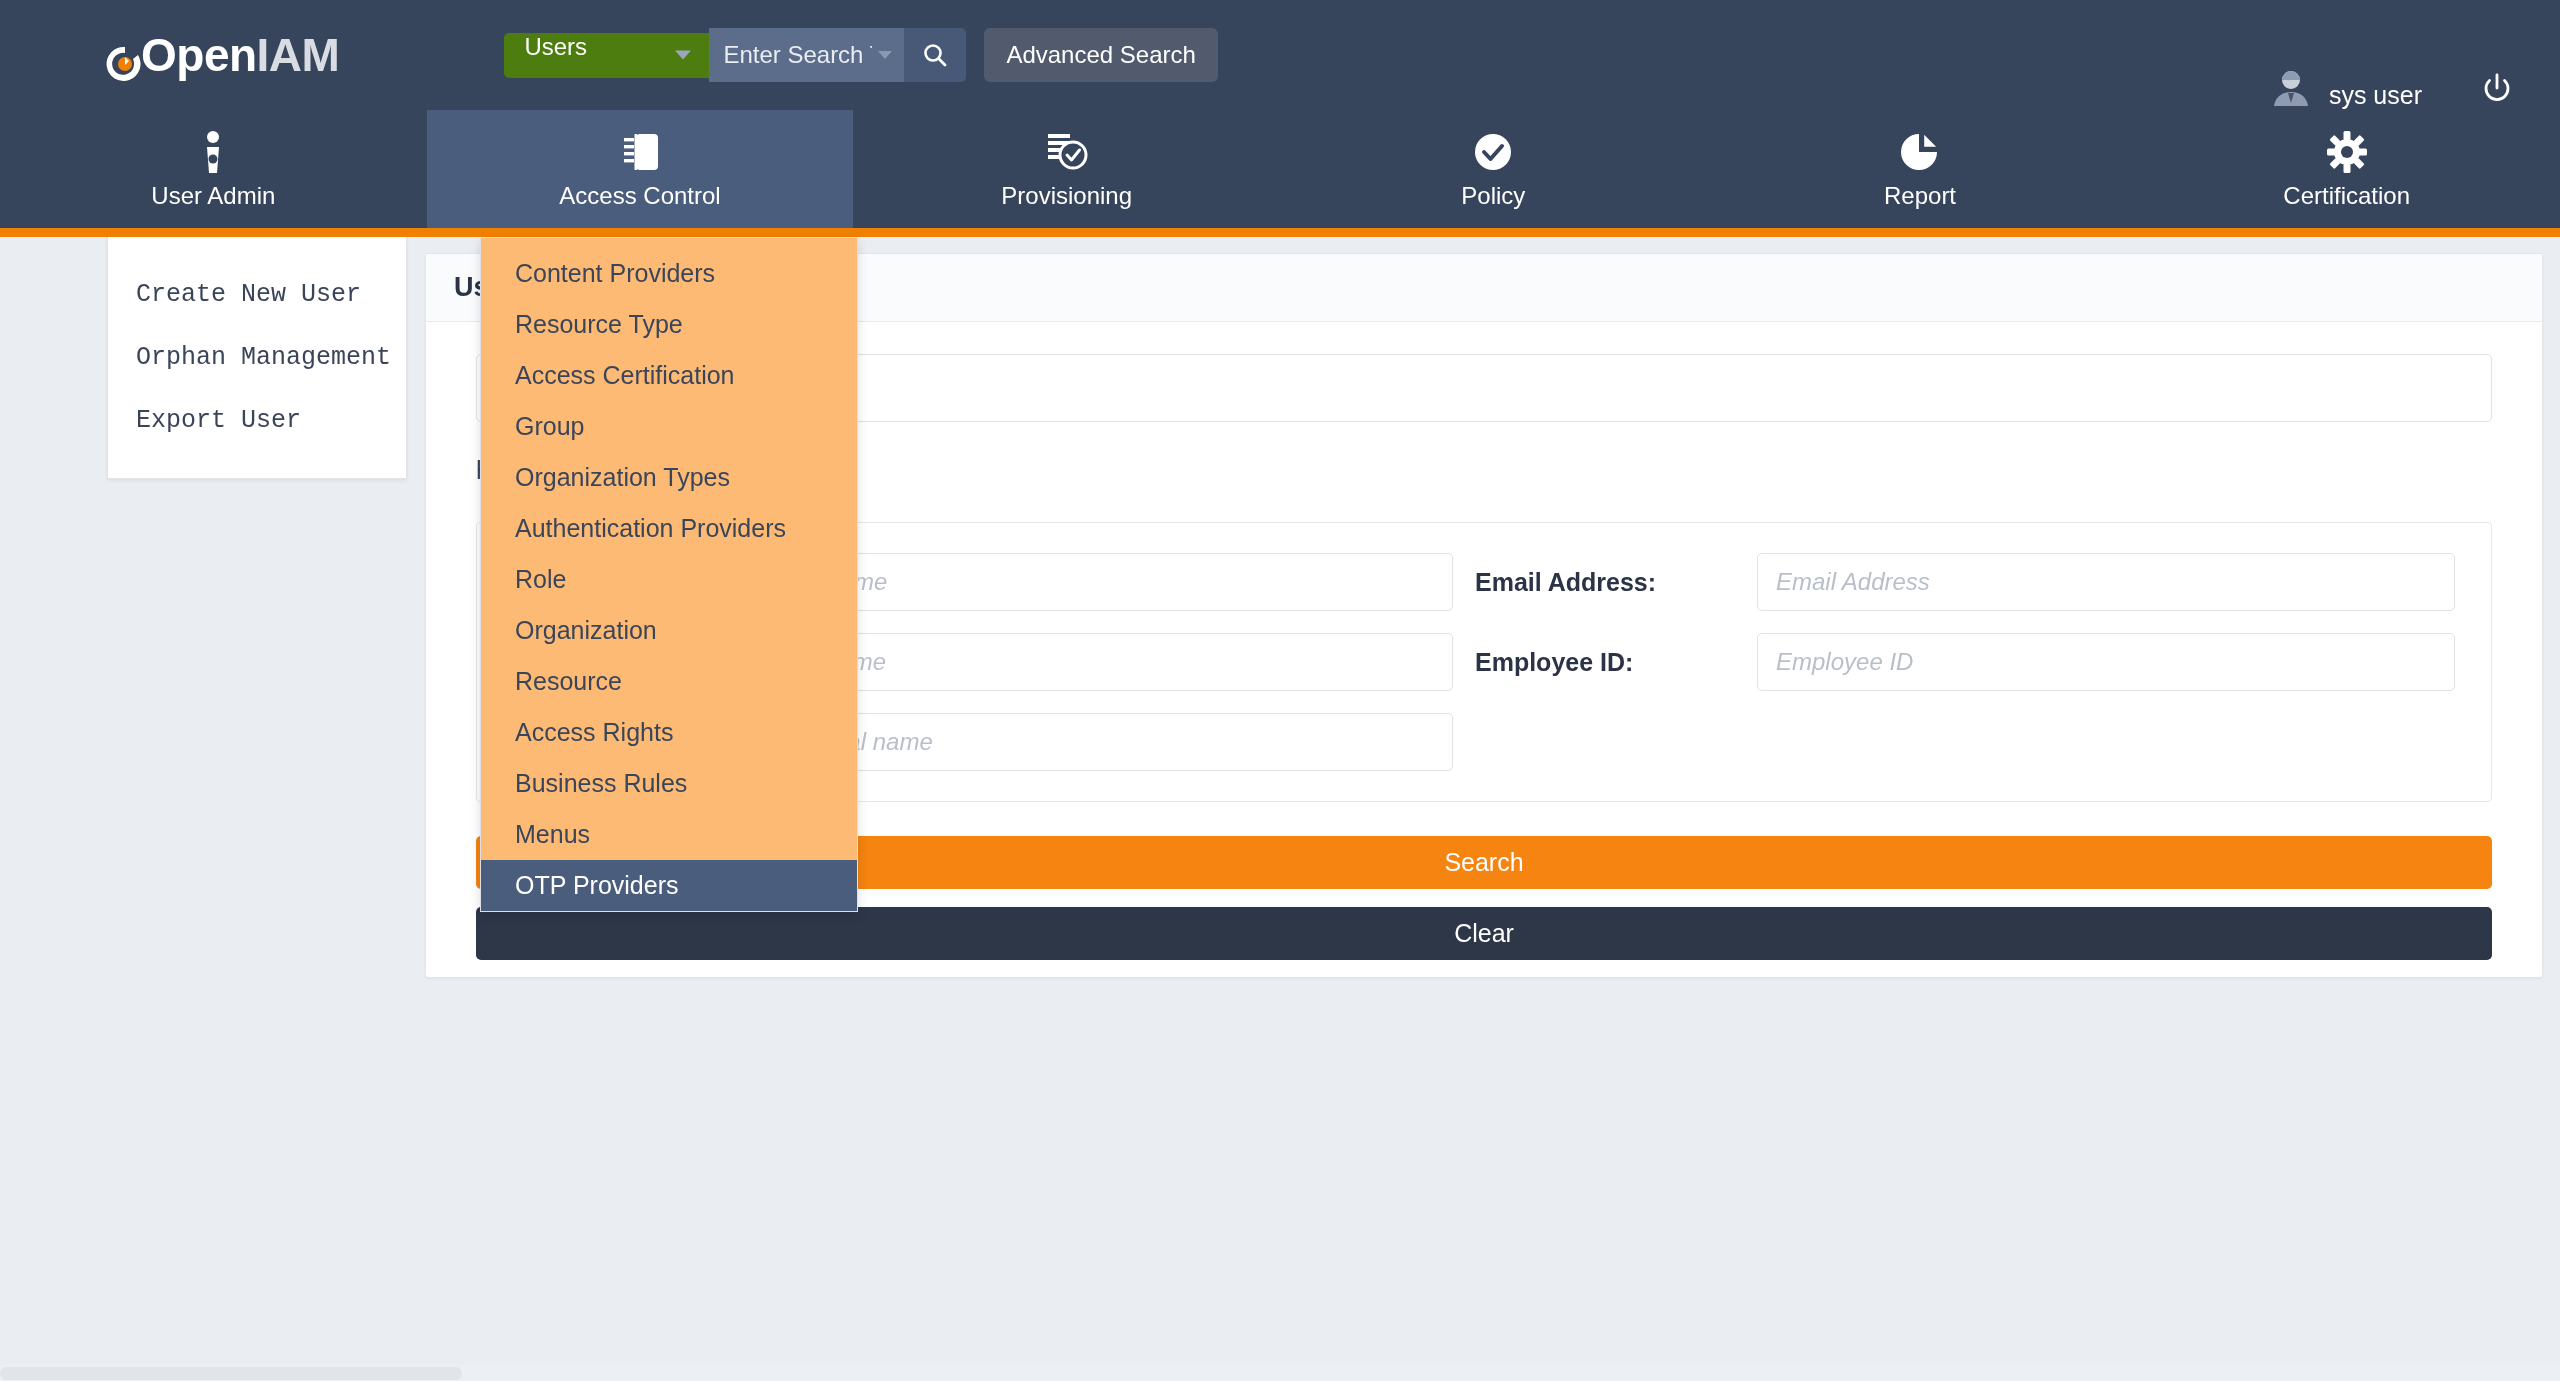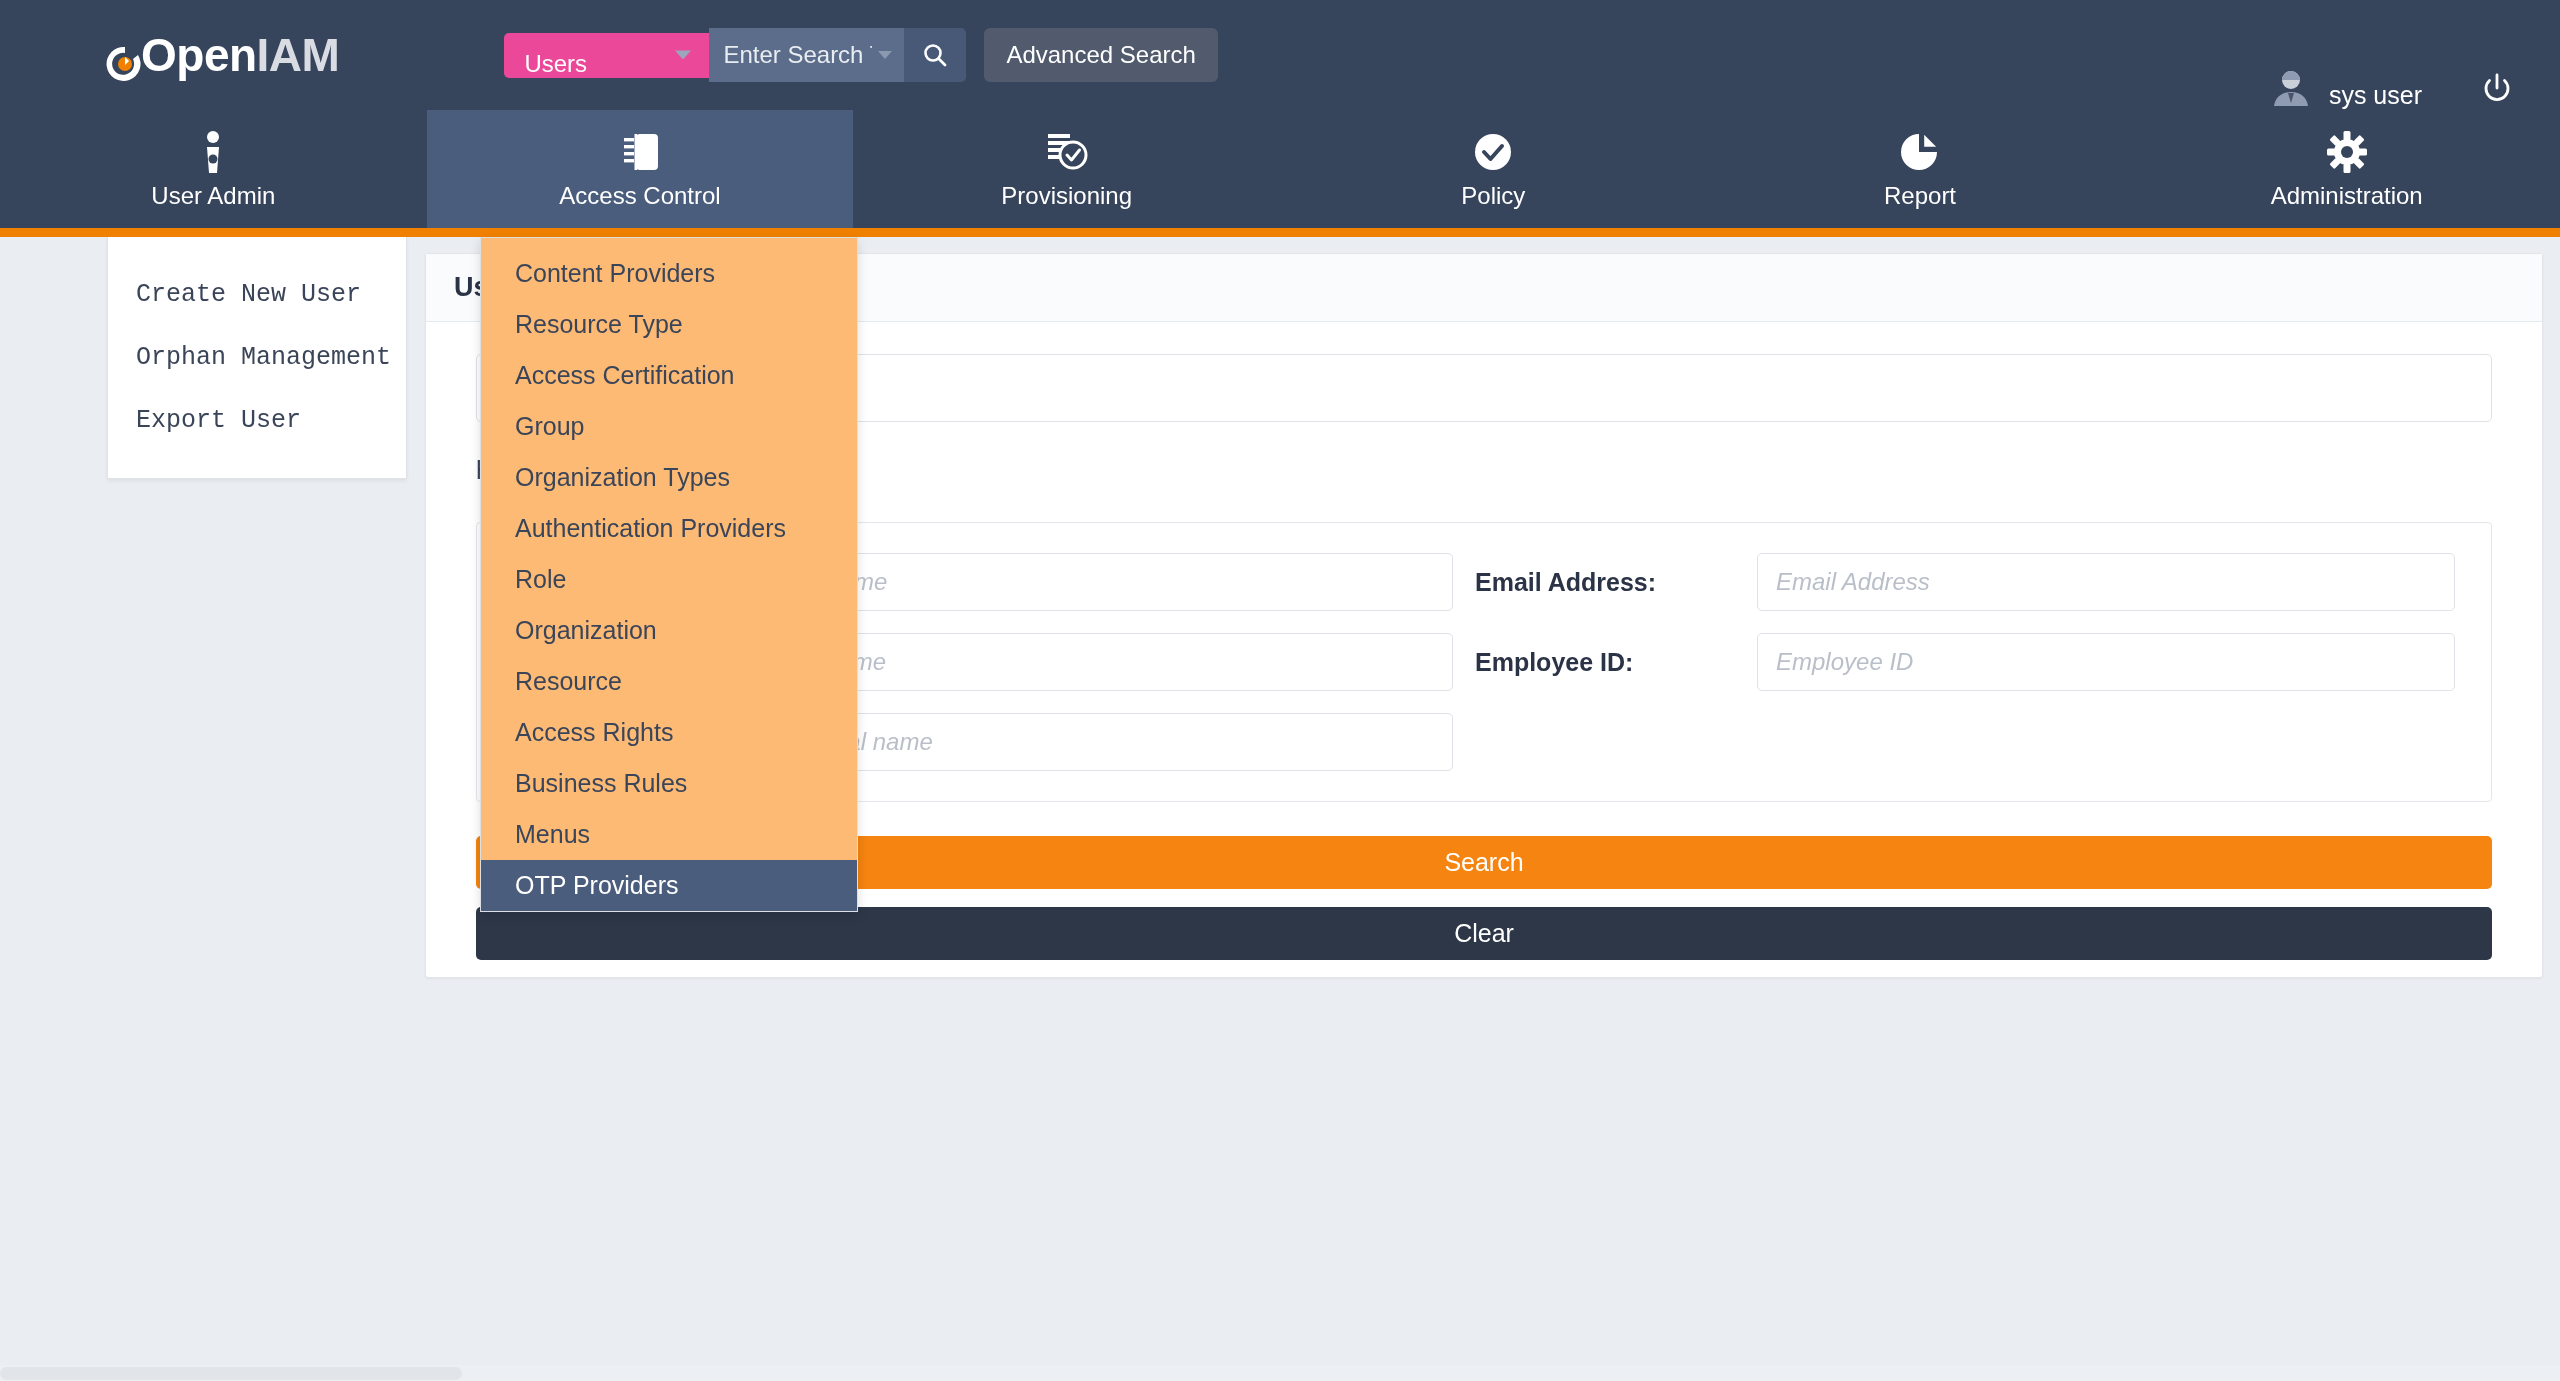--- a/index.html
+++ b/index.html
@@ -39,27 +39,27 @@
   }
   .logo-mark svg { display:block; }
 
   .searchwrap {
     margin-left: 165px;
     display: flex; align-items: center;
     height: 54px;
   }
   .sel-users {
     width: 205px; height: 45px;
-    background: #ec4899;
+    background: #4d7c0f;
     border: none; border-radius: 5px 0 0 5px;
     color: #ffffff;
     font-size: 24px;
     font-family: "Liberation Sans", sans-serif;
     padding-left: 20px;
-    display: flex; align-items: flex-end;
+    display: flex; align-items: flex-start;
     position: relative;
     cursor: pointer;
   }
   .sel-users .caret {
     position: absolute; right: 18px; top: 50%;
     transform: translateY(-50%);
     width: 0; height: 0;
     border-left: 8px solid transparent;
     border-right: 8px solid transparent;
     border-top: 9px solid #9aa6ba;
@@ -424,21 +424,21 @@
           <rect x="33" y="19.5" width="9" height="7" rx="1.5"></rect>
           <rect x="6.5" y="7" width="7" height="9" rx="1.5" transform="rotate(-45 10 11.5)"></rect>
           <rect x="30.5" y="30" width="7" height="9" rx="1.5" transform="rotate(-45 34 34.5)"></rect>
           <rect x="30.5" y="7" width="7" height="9" rx="1.5" transform="rotate(45 34 11.5)"></rect>
           <rect x="6.5" y="30" width="7" height="9" rx="1.5" transform="rotate(45 10 34.5)"></rect>
           <circle cx="22" cy="23" r="13"></circle>
         </g>
         <circle cx="22" cy="23" r="6" fill="#36445c"></circle>
       </svg>
     </span>
-    <span class="nav-label">Administration</span>
+    <span class="nav-label">Certification</span>
   </div>
 </div>
 
 <div class="orange-bar"></div>
 
 <div class="sidebar">
   <div class="sidebar-item">Create New User</div>
   <div class="sidebar-item">Orphan Management</div>
   <div class="sidebar-item">Export User</div>
 </div>

